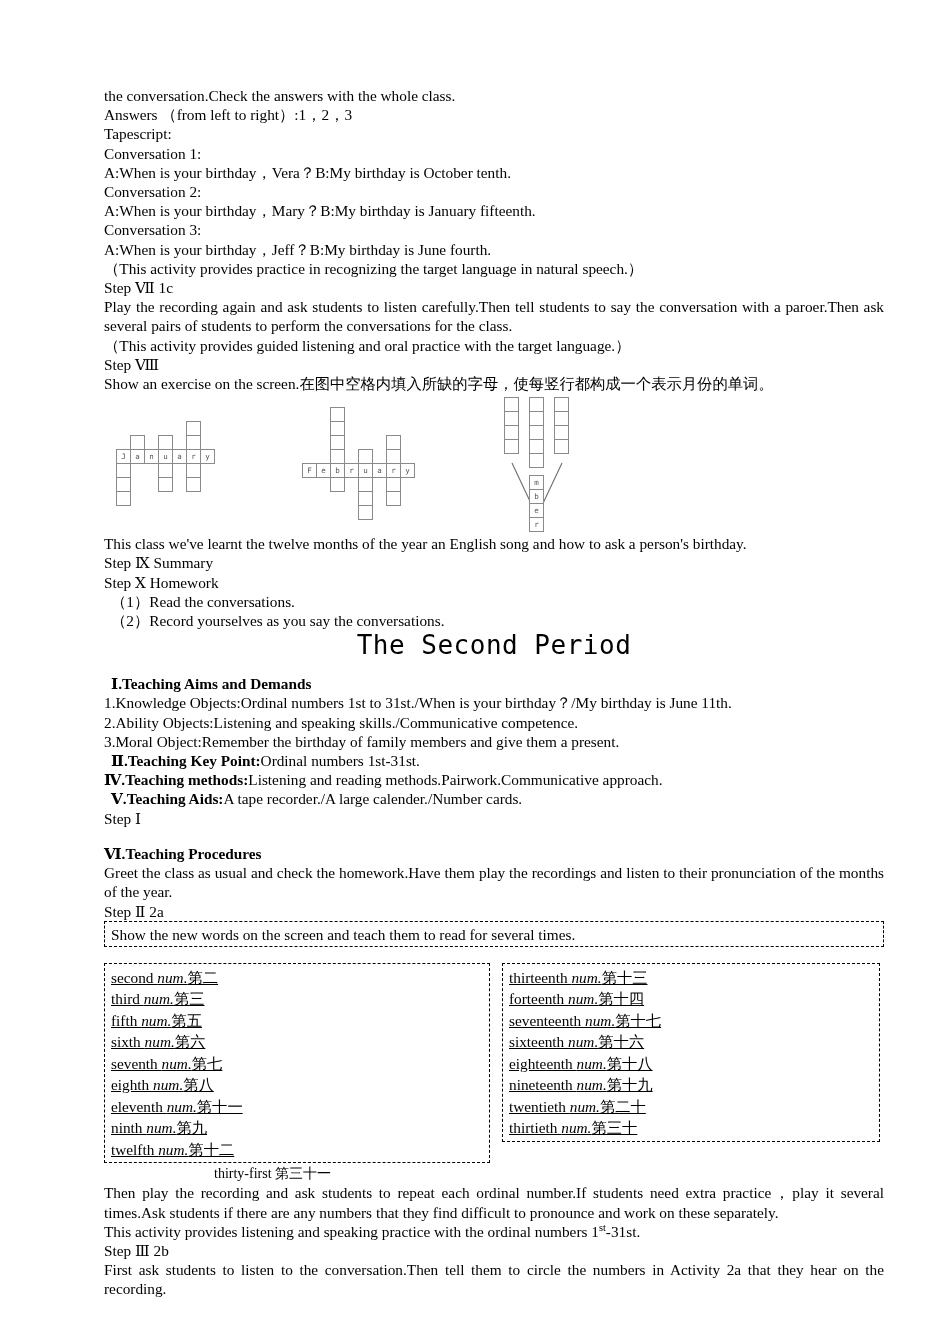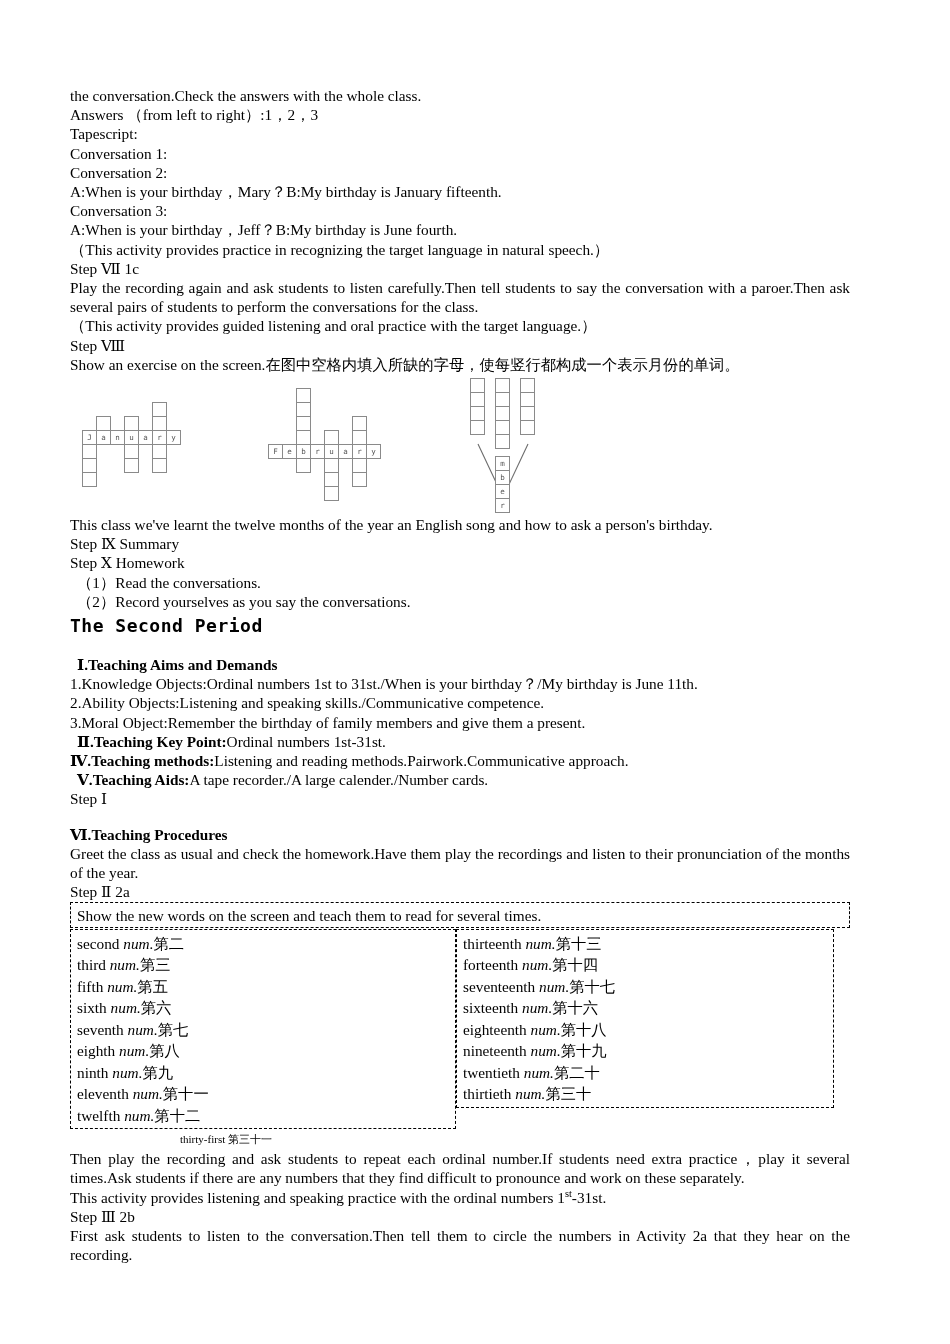--- a/index.html
+++ b/index.html
@@ -10,21 +10,21 @@
   body {
     width: 950px;
     height: 1344px;
     font-family: "Liberation Serif", "DejaVu Serif", serif;
     color: #000000;
     position: relative;
     overflow: hidden;
   }
   .page {
     position: absolute;
-    left: 70px;
+    left: 104px;
     top: 86px;
     width: 780px;
   }
   .ln {
     font-size: 15.3px;
     line-height: 19.2px;
     white-space: pre-wrap;
   }
   .just {
     text-align: justify;
@@ -32,28 +32,28 @@
     font-size: 15.3px;
     line-height: 19.2px;
   }
   .indent-sm { padding-left: 7px; }
   .b { font-weight: bold; margin-top: 16px; }
   .i { font-style: italic; }
   sup { font-size: 0.68em; vertical-align: super; line-height: 0; }
 
   
   .period-title {
-    text-align: left;
+    text-align: center;
     font-family: "DejaVu Sans Mono", "Liberation Mono", monospace;
-    font-size: 18px;
+    font-size: 26px;
     line-height: 26px;
     letter-spacing: 0.5px;
     margin-top: 2px;
     margin-bottom: 1px;
-    font-weight: bold;
+    font-weight: normal;
   }
 
   
   .puzzle-wrap {
     position: relative;
     height: 137px;
     margin-top: 4px;
   }
   .cell {
     position: absolute;
@@ -77,43 +77,45 @@
 
   
   .dbox {
     border: 1px dashed #000000;
     box-sizing: border-box;
     padding: 3px 6px 2px 6px;
   }
   .dbox .ln { line-height: 21.5px; }
   .wordcols {
     display: flex;
-    gap: 0;
-    margin-top: 1px;
+    gap: 12px;
+    margin-top: 16px;
     align-items: flex-start;
+    text-decoration: underline;
   }
   .wordcols > .dbox { width: 386px; }
   .wordcols > .dbox.right { width: 378px; }
   .after-box {
-    font-size: 11px;
+    font-size: 14px;
     line-height: 19.2px;
     padding-left: 110px;
     margin-top: 1px;
   }
 </style>
 </head>
 <body>
 
 <div class="page">
 
   <div>
     <div class="ln">the conversation.Check the answers with the whole class.</div>
     <div class="ln">Answers （from left to right）:1，2，3</div>
     <div class="ln">Tapescript:</div>
     <div class="ln">Conversation 1:</div>
+    <div class="ln">A:When is your birthday，Vera？B:My birthday is October tenth.</div>
     <div class="ln">Conversation 2:</div>
     <div class="ln">A:When is your birthday，Mary？B:My birthday is January fifteenth.</div>
     <div class="ln">Conversation 3:</div>
     <div class="ln">A:When is your birthday，Jeff？B:My birthday is June fourth.</div>
     <div class="ln">（This activity provides practice in recognizing the target language in natural speech.）</div>
     <div class="ln">Step Ⅶ 1c</div>
     <div class="just">Play the recording again and ask students to listen carefully.Then tell students to say the conversation with a paroer.Then ask several pairs of students to perform the conversations for the class.</div>
     <div class="ln">（This activity provides guided listening and oral practice with the target language.）</div>
     <div class="ln">Step Ⅷ</div>
     <div class="ln">Show an exercise on the screen.在图中空格内填入所缺的字母，使每竖行都构成一个表示月份的单词。</div>
@@ -213,22 +215,22 @@
   </div>
 
   <div class="wordcols">
     <div class="dbox left" id="words-left">
         <div class="ln"><span>second </span><span class="i">num.</span><span>第二</span></div>
         <div class="ln"><span>third </span><span class="i">num.</span><span>第三</span></div>
         <div class="ln"><span>fifth </span><span class="i">num.</span><span>第五</span></div>
         <div class="ln"><span>sixth </span><span class="i">num.</span><span>第六</span></div>
         <div class="ln"><span>seventh </span><span class="i">num.</span><span>第七</span></div>
         <div class="ln"><span>eighth </span><span class="i">num.</span><span>第八</span></div>
+        <div class="ln"><span>eleventh </span><span class="i">num.</span><span>第十一</span></div>
         <div class="ln"><span>ninth </span><span class="i">num.</span><span>第九</span></div>
-        <div class="ln"><span>eleventh </span><span class="i">num.</span><span>第十一</span></div>
         <div class="ln"><span>twelfth </span><span class="i">num.</span><span>第十二</span></div>
       </div>
     <div class="dbox right" id="words-right">
         <div class="ln"><span>thirteenth </span><span class="i">num.</span><span>第十三</span></div>
         <div class="ln"><span>forteenth </span><span class="i">num.</span><span>第十四</span></div>
         <div class="ln"><span>seventeenth </span><span class="i">num.</span><span>第十七</span></div>
         <div class="ln"><span>sixteenth </span><span class="i">num.</span><span>第十六</span></div>
         <div class="ln"><span>eighteenth </span><span class="i">num.</span><span>第十八</span></div>
         <div class="ln"><span>nineteenth </span><span class="i">num.</span><span>第十九</span></div>
         <div class="ln"><span>twentieth </span><span class="i">num.</span><span>第二十</span></div>

